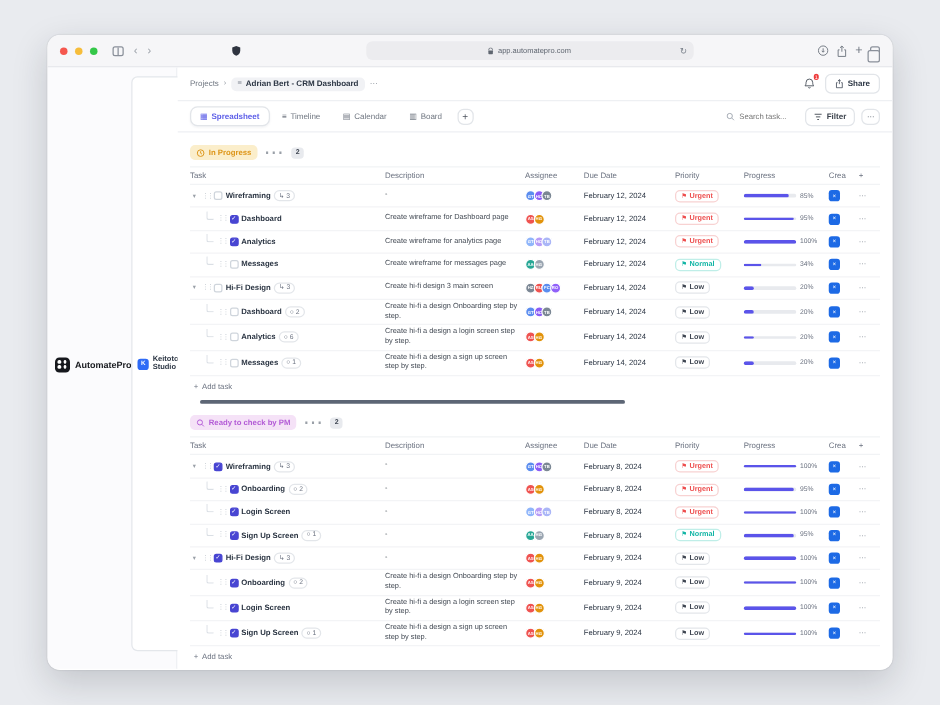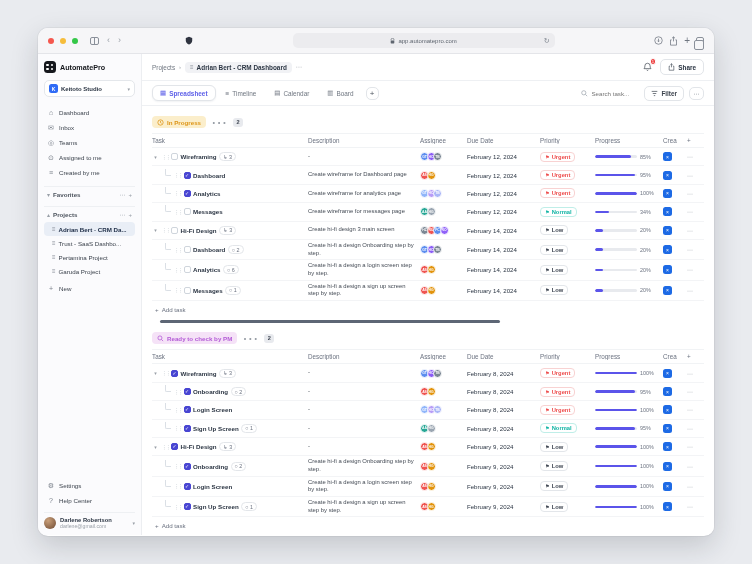--- a/index.html
+++ b/index.html
@@ -17,21 +17,21 @@
             display:flex; align-items:center; justify-content:center; gap:3px; font-size:6px; color:#5f6670; position:relative; }
   .urlbar .reload { position:absolute; right:5px; font-size:7px; color:#7b828c; }
   .chromeicon { color:#6f7680; font-size:8px; line-height:1; }
   .winicon { width:9px; height:8px; border:1px solid #8a909a; border-radius:2px; position:relative; }
   .winicon:before { content:""; position:absolute; left:2.5px; top:0; bottom:0; width:1px; background:#8a909a; }
   .tabsicon { width:8px; height:8px; border:1px solid #8a909a; border-radius:2px; position:relative; }
   .tabsicon:before { content:""; position:absolute; left:-3px; top:2px; width:8px; height:8px; border:1px solid #8a909a; border-radius:2px; background:#f6f6f8; }
 
   
   .app { display:flex; height:481px; }
-  .sidebar { width:104px; background:#fbfbfd; border-right:1px solid #eceef1; padding:7px 6px 6px 6px; display:flex; flex-direction:column; font-size:6.2px; }
+  .sidebar { width:104px; background:#fbfbfd; border-right:1px solid #eceef1; padding:7px 6px 6px 6px; display:flex; flex-direction:row; font-size:6.2px; }
   .logo-row { display:flex; align-items:center; gap:4px; margin-bottom:7px; }
   .logo-sq { width:12px; height:12px; background:#16181d; border-radius:3.5px; display:grid; grid-template-columns:3px 3px; gap:1.5px; place-content:center; }
   .logo-sq i { width:2.6px; height:2.6px; background:#fff; border-radius:50%; }
   .logo-name { font-weight:bold; font-size:7.2px; color:#16181d; }
   .workspace { border:1px solid #e4e7eb; background:#fff; border-radius:5px; padding:3px 4px; display:flex; align-items:center; gap:3px; margin-bottom:8px; }
   .ws-sq { width:9px; height:9px; background:#2f6bf6; border-radius:2.5px; color:#fff; font-size:5px; font-weight:bold; display:flex; align-items:center; justify-content:center; }
   .ws-name { font-weight:bold; font-size:6px; flex:1; }
   .chev { color:#9aa0a8; font-size:5px; }
   .snav-item { height:15px; display:flex; align-items:center; gap:4px; color:#3c434d; padding:0 3px; border-radius:4px; }
   .snav-item .ic { color:#7b828c; font-size:7px; width:8px; text-align:center; }

